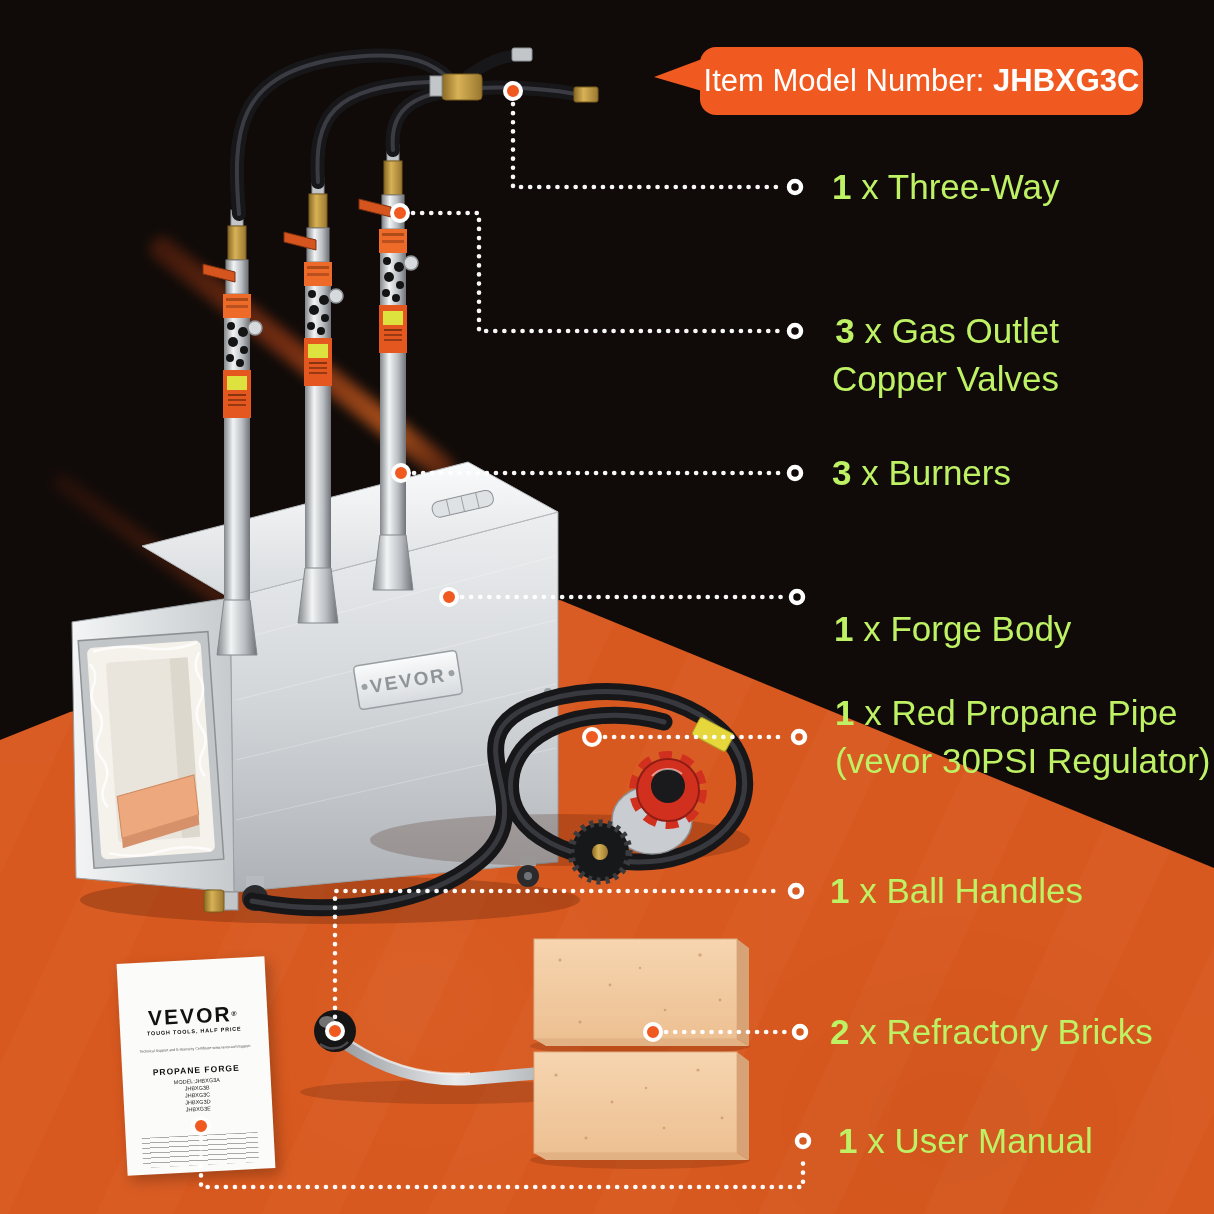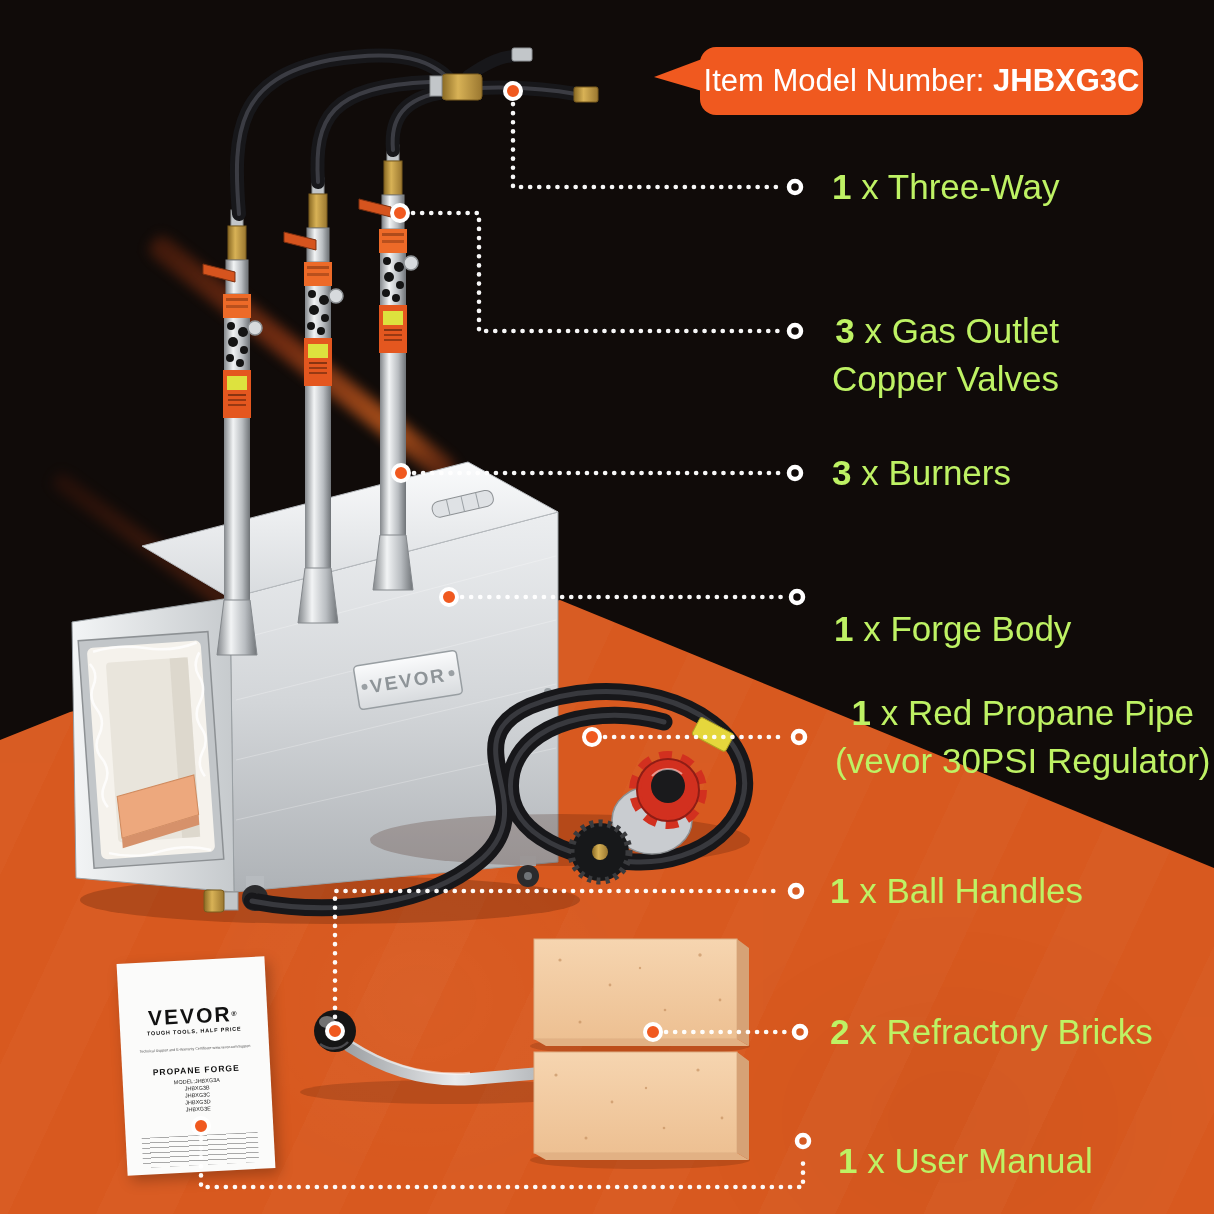--- a/index.html
+++ b/index.html
@@ -340,27 +340,27 @@
       <div class="callout" style="left: 832px; top: 307px; text-align: right;">
         <div><span class="qty">3</span> x Gas Outlet</div>
         <div>Copper Valves</div>
       </div>
       <div class="callout" style="left: 832px; top: 449px;">
         <div><span class="qty">3</span> x Burners</div>
       </div>
       <div class="callout" style="left: 834px; top: 573px; margin-top: 32px;">
         <div><span class="qty">1</span> x Forge Body</div>
       </div>
-      <div class="callout" style="left: 835px; top: 689px; text-align: center;">
+      <div class="callout" style="left: 835px; top: 689px;">
         <div><span class="qty">1</span> x Red Propane Pipe</div>
         <div>(vevor 30PSI Regulator)</div>
       </div>
       <div class="callout" style="left: 830px; top: 867px;">
         <div><span class="qty">1</span> x Ball Handles</div>
       </div>
       <div class="callout" style="left: 830px; top: 1008px;">
         <div><span class="qty">2</span> x Refractory Bricks</div>
       </div>
-      <div class="callout" style="left: 838px; top: 1117px; margin-top: 20px;">
+      <div class="callout" style="left: 838px; top: 1117px;">
         <div><span class="qty">1</span> x User Manual</div>
       </div>
     </div>
 </div>
 
 </body></html>

